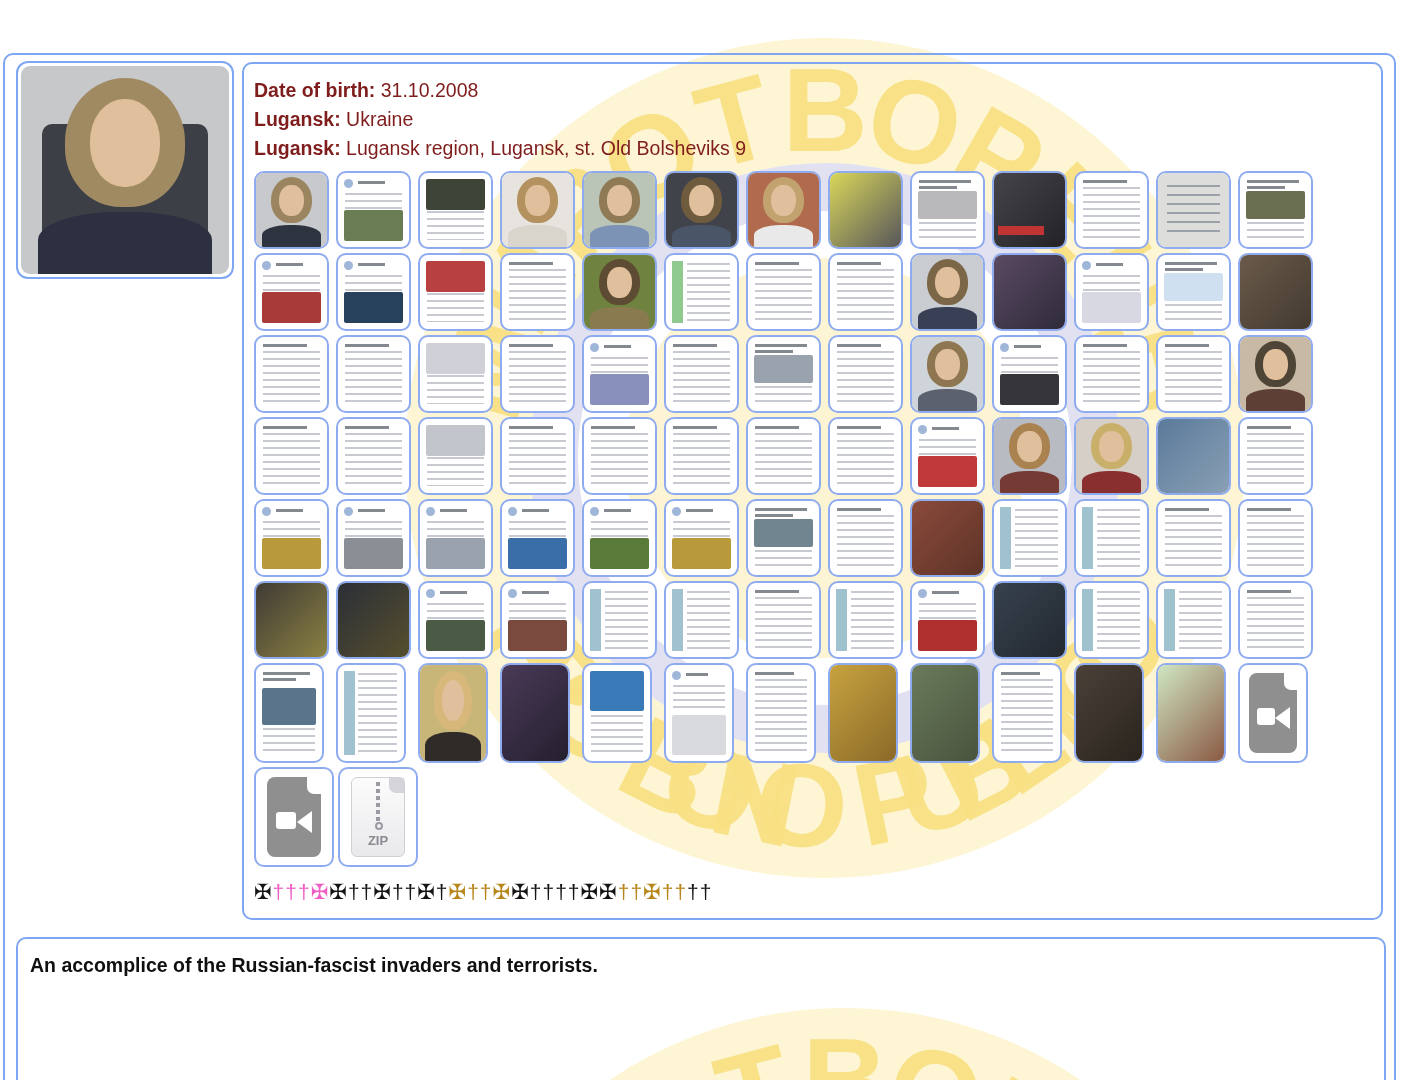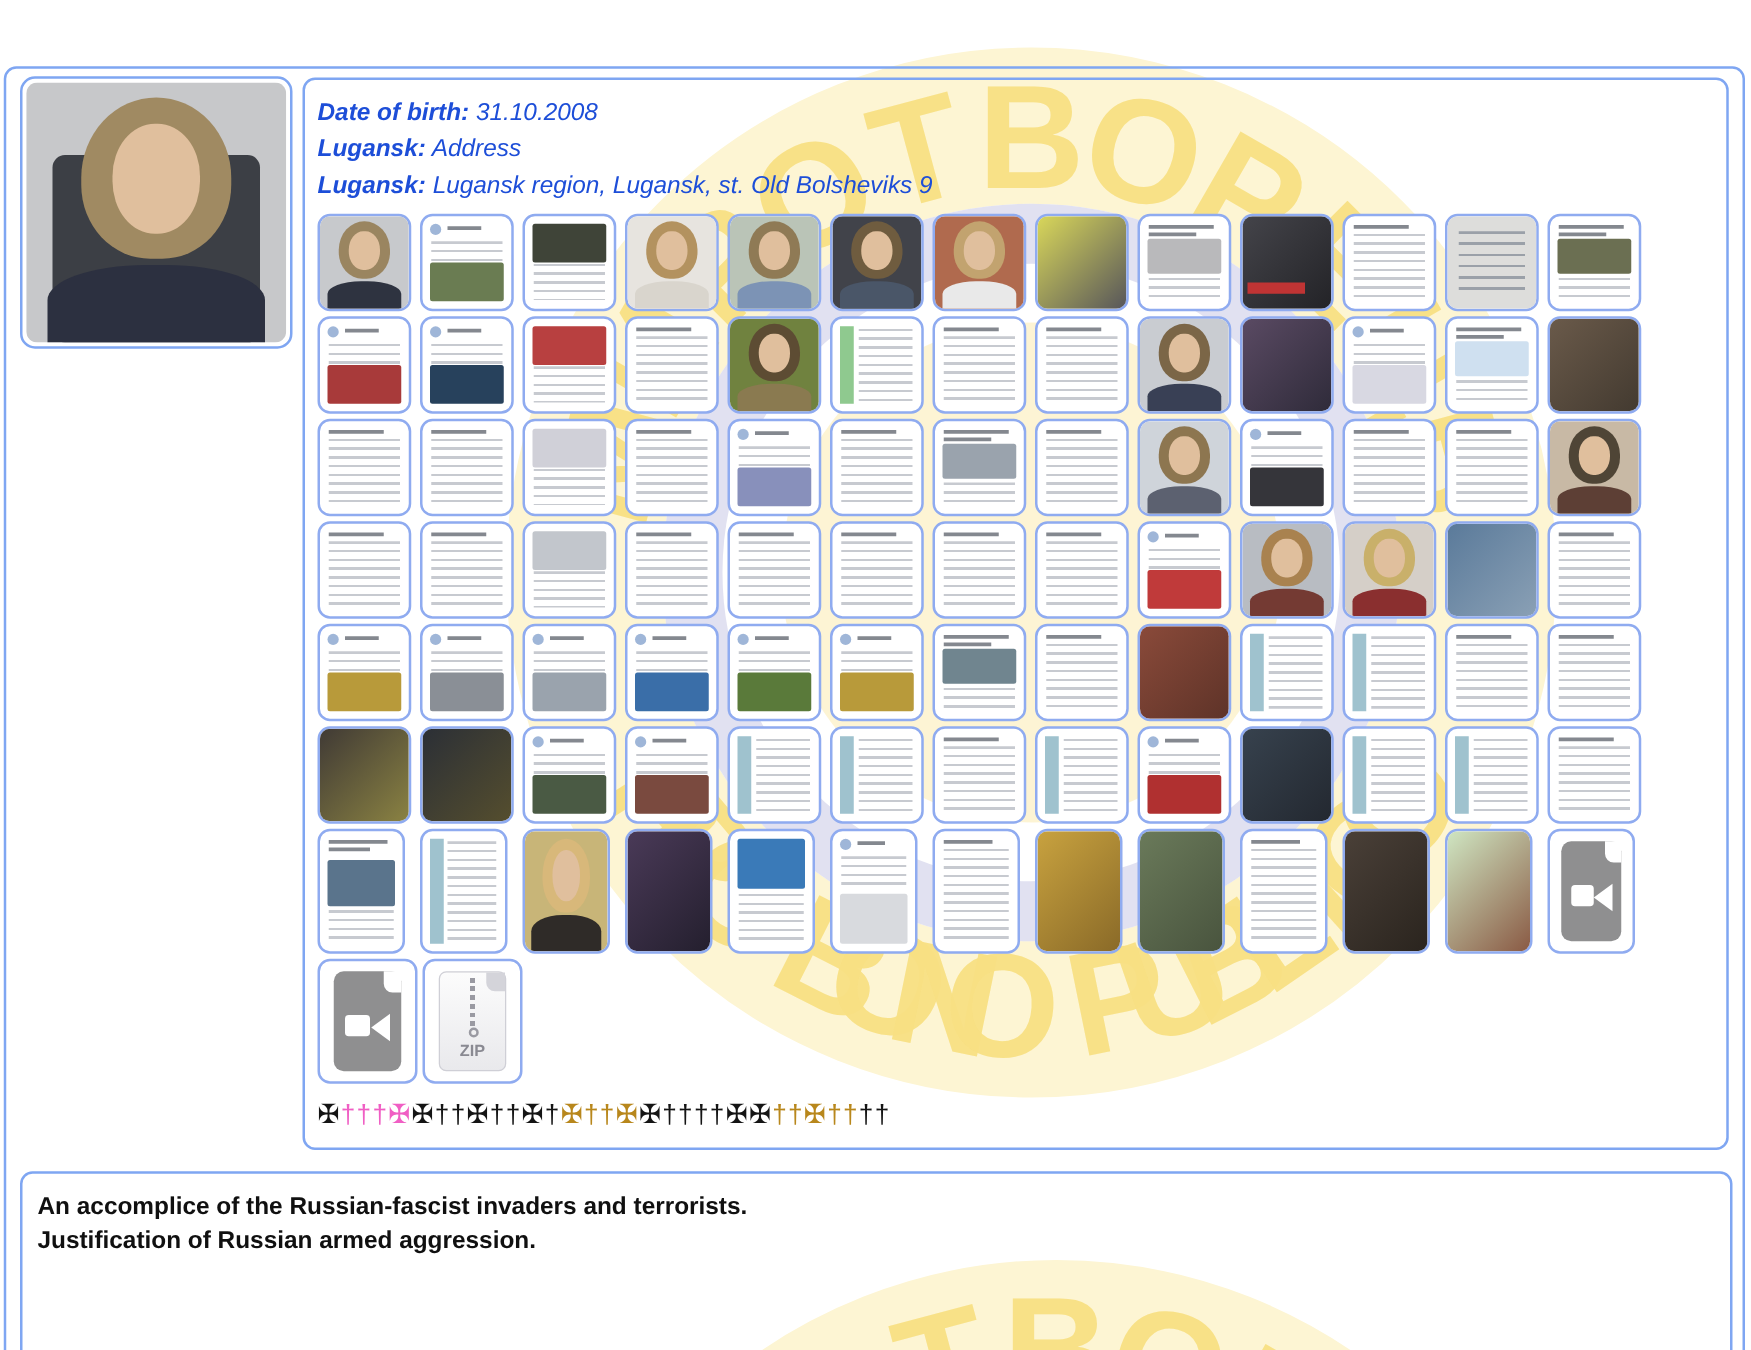--- a/index.html
+++ b/index.html
@@ -29,21 +29,21 @@
   .photo-box{
     position:absolute;left:11px;top:6px;width:218px;height:218px;box-sizing:border-box;
     border:2px solid #7fa6f2;border-radius:12px;padding:3px;background:#fff;cursor:pointer;
   }
   .photo-inner{position:relative;width:100%;height:100%;border-radius:9px;overflow:hidden;}
 
   .details-box{
     position:absolute;left:237px;top:7px;width:1141px;height:858px;box-sizing:border-box;
     border:2px solid #7fa6f2;border-radius:10px;padding:12px 10px;background:transparent;overflow:hidden;
   }
-  .fline{font-size:19.5px;line-height:29px;color:#1d4ed8;white-space:nowrap;font-style:italic;}
+  .fline{font-size:19.5px;line-height:29px;color:#7f1d1d;white-space:nowrap;}
   .fline b{font-weight:bold;}
 
   
   .gallery{margin-top:8px;}
   .grow{display:flex;margin-bottom:4px;}
   .th{
     position:relative;box-sizing:border-box;flex:0 0 auto;
     border:2px solid #8fabf0;border-radius:10px;background:#fff;overflow:hidden;cursor:pointer;
   }
   .tx{position:absolute;background:repeating-linear-gradient(180deg,#c7cad0 0 2px,transparent 2px 7px);}
@@ -136,21 +136,21 @@
           <div class="p-chair"></div>
           <div class="p-hair" style="background: rgb(160, 138, 98);"></div>
           <div class="p-face"></div>
           <div class="p-body" style="background: rgb(44, 48, 64);"></div>
         </div>
     </div>
 
     <div class="details-box">
       <div class="fields" id="fields">
           <div class="fline"><b>Date of birth:</b><span> 31.10.2008</span></div>
-          <div class="fline"><b>Lugansk:</b><span> Address</span></div>
+          <div class="fline"><b>Lugansk:</b><span> Ukraine</span></div>
           <div class="fline"><b>Lugansk:</b><span> Lugansk region, Lugansk, st. Old Bolsheviks 9</span></div>
         </div>
       <div class="gallery" id="gallery">
           <div class="grow" style="gap: 7px;">
             <div class="th" style="width: 75px; height: 78px;">
               <div class="p-bg" style="background: rgb(199, 201, 204);"></div>
               <div class="p-hair" style="background: rgb(154, 133, 96);"></div>
               <div class="p-face"></div>
               <div class="p-body" style="background: rgb(46, 51, 64);"></div>
             </div>
@@ -602,18 +602,17 @@
               </div>
             </div>
           </div>
         </div>
       <div class="crosses" id="crosses"><span style="color: rgb(20, 20, 20);">✠</span><span style="color: rgb(240, 94, 196);">†</span><span style="color: rgb(240, 94, 196);">†</span><span style="color: rgb(240, 94, 196);">†</span><span style="color: rgb(240, 94, 196);">✠</span><span style="color: rgb(20, 20, 20);">✠</span><span style="color: rgb(20, 20, 20);">†</span><span style="color: rgb(20, 20, 20);">†</span><span style="color: rgb(20, 20, 20);">✠</span><span style="color: rgb(20, 20, 20);">†</span><span style="color: rgb(20, 20, 20);">†</span><span style="color: rgb(20, 20, 20);">✠</span><span style="color: rgb(20, 20, 20);">†</span><span style="color: rgb(184, 135, 28);">✠</span><span style="color: rgb(184, 135, 28);">†</span><span style="color: rgb(184, 135, 28);">†</span><span style="color: rgb(184, 135, 28);">✠</span><span style="color: rgb(20, 20, 20);">✠</span><span style="color: rgb(20, 20, 20);">†</span><span style="color: rgb(20, 20, 20);">†</span><span style="color: rgb(20, 20, 20);">†</span><span style="color: rgb(20, 20, 20);">†</span><span style="color: rgb(20, 20, 20);">✠</span><span style="color: rgb(20, 20, 20);">✠</span><span style="color: rgb(184, 135, 28);">†</span><span style="color: rgb(184, 135, 28);">†</span><span style="color: rgb(184, 135, 28);">✠</span><span style="color: rgb(184, 135, 28);">†</span><span style="color: rgb(184, 135, 28);">†</span><span style="color: rgb(20, 20, 20);">†</span><span style="color: rgb(20, 20, 20);">†</span></div>
     </div>
 
     <div class="verdict-box">
       <div id="verdict">
           <div class="vline">An accomplice of the Russian-fascist invaders and terrorists.</div>
-          <div class="vline">Justification of Russian armed aggression.</div>
         </div>
     </div>
 
   </div>
 </div>
 
 </body></html>

